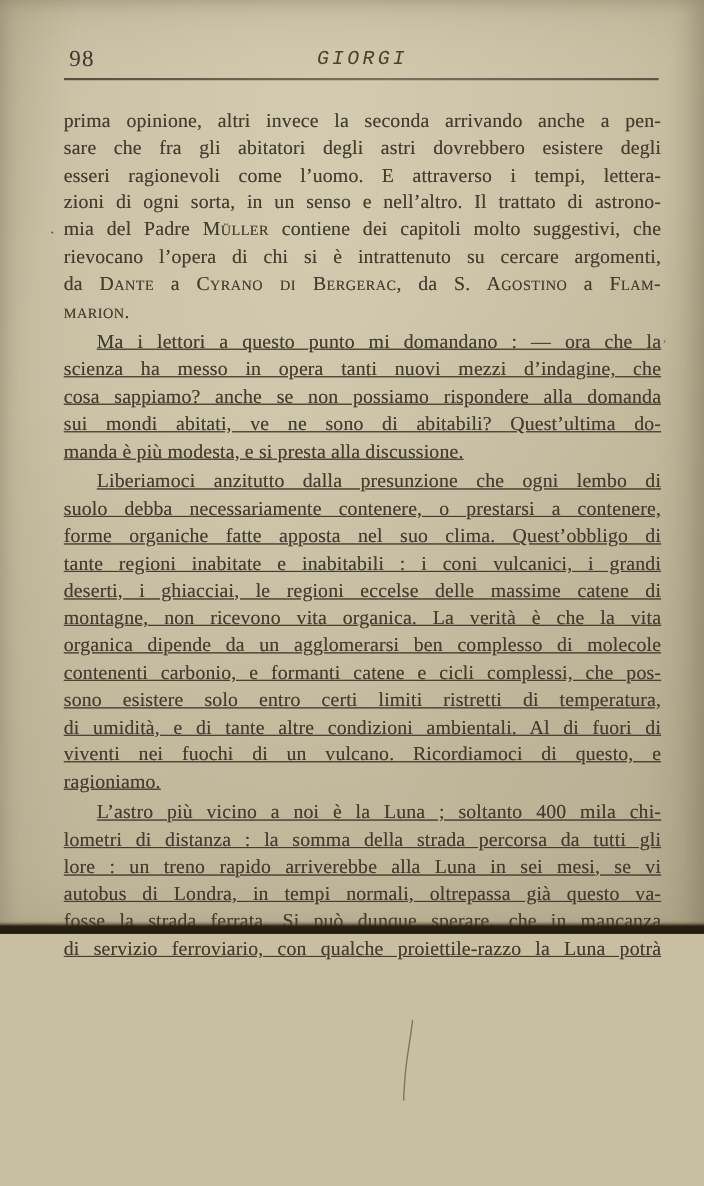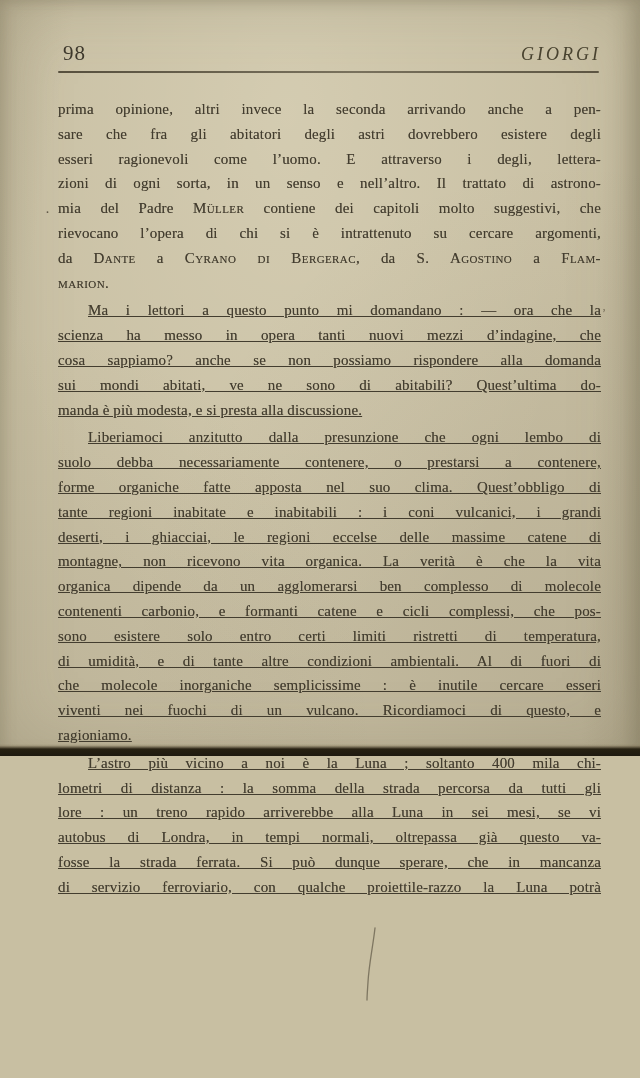--- a/index.html
+++ b/index.html
@@ -4,21 +4,21 @@
 <style>
   html, body { margin: 0; padding: 0; }
   body {
     width: 640px; height: 1078px;
     overflow: hidden;
     font-family: "Liberation Serif", "DejaVu Serif", serif;
     background: #c8bfa2;
   }
   .page {
     position: relative;
-    width: 640px; height: 756px;
+    width: 640px; height: 849px;
     background:
       radial-gradient(ellipse at 45% 15%, rgba(255,250,228,0.20), transparent 62%),
       radial-gradient(ellipse at 90% 95%, rgba(85,75,52,0.14), transparent 55%),
       radial-gradient(ellipse at 5% 100%, rgba(85,75,52,0.10), transparent 40%),
       linear-gradient(100deg, rgba(125,113,86,0.16), transparent 10%),
       linear-gradient(-88deg, rgba(125,113,86,0.20), transparent 9%),
       #c9c0a4;
     box-shadow:
       inset 0 0 70px rgba(120,110,84,0.28),
       inset -10px 0 16px rgba(104,95,70,0.25),
@@ -27,35 +27,36 @@
   }
   
   .pagenum {
     position: absolute; left: 63px; top: 41px;
     font-size: 21px; letter-spacing: 1px;
     font-feature-settings: "onum" 1;
     color: #3d382c;
   }
   .runtitle {
     position: absolute; left: 58px; top: 44px; width: 543px;
-    text-align: right;
+    text-align: center;
     font-style: italic;
     font-size: 18px;
     letter-spacing: 3px;
     color: #48422f;
+    font-family: Liberation Mono, monospace;
   }
   .rule {
     position: absolute; left: 58px; top: 71px; width: 541px; height: 2px;
     background: linear-gradient(to right, rgba(74,67,50,0.9), rgba(74,67,50,0.65) 55%, rgba(74,67,50,0.85));
     border-radius: 1px;
   }
   
   .textblock {
     position: absolute; left: 58px; top: 97px; width: 543px;
-    font-size: 15px;
+    font-size: 18px;
     line-height: 24.8px;
     letter-spacing: 0.15px;
     color: #433d2f;
     text-shadow: 0 0 0.5px rgba(62,55,42,0.55);
   }
   .para + .para { margin-top: 3px; text-decoration: underline; }
   .line { text-align: justify; text-align-last: justify; white-space: normal; }
   .line.indent { padding-left: 30px; }
   .line.endline { text-align-last: left; }
   .sc { font-variant: small-caps; letter-spacing: 0.4px; }
@@ -85,21 +86,21 @@
 <div class="page">
 
   <span class="pagenum">98</span>
   <span class="runtitle">GIORGI</span>
   <div class="rule"></div>
 
   <div class="textblock">
       <div class="para">
         <div class="line">prima opinione, altri invece la seconda arrivando anche a pen-</div>
         <div class="line">sare che fra gli abitatori degli astri dovrebbero esistere degli</div>
-        <div class="line">esseri ragionevoli come l’uomo. E attraverso i degli, lettera-</div>
+        <div class="line">esseri ragionevoli come l’uomo. E attraverso i tempi, lettera-</div>
         <div class="line">zioni di ogni sorta, in un senso e nell’altro. Il trattato di astrono-</div>
         <div class="line">mia del Padre <span class="sc">Müller</span> contiene dei capitoli molto suggestivi, che</div>
         <div class="line">rievocano l’opera di chi si è intrattenuto su cercare argomenti,</div>
         <div class="line">da <span class="sc">Dante</span> a <span class="sc">Cyrano di Bergerac</span>, da <span class="sc">S. Agostino</span> a <span class="sc">Flam-</span></div>
         <div class="line endline"><span class="sc">marion</span>.</div>
       </div>
       <div class="para">
         <div class="line indent">Ma i lettori a questo punto mi domandano : — ora che la</div>
         <div class="line">scienza ha messo in opera tanti nuovi mezzi d’indagine, che</div>
         <div class="line">cosa sappiamo? anche se non possiamo rispondere alla domanda</div>
@@ -110,21 +111,20 @@
         <div class="line indent">Liberiamoci anzitutto dalla presunzione che ogni lembo di</div>
         <div class="line">suolo debba necessariamente contenere, o prestarsi a contenere,</div>
         <div class="line">forme organiche fatte apposta nel suo clima. Quest’obbligo di</div>
         <div class="line">tante regioni inabitate e inabitabili : i coni vulcanici, i grandi</div>
         <div class="line">deserti, i ghiacciai, le regioni eccelse delle massime catene di</div>
         <div class="line">montagne, non ricevono vita organica. La verità è che la vita</div>
         <div class="line">organica dipende da un agglomerarsi ben complesso di molecole</div>
         <div class="line">contenenti carbonio, e formanti catene e cicli complessi, che pos-</div>
         <div class="line">sono esistere solo entro certi limiti ristretti di temperatura,</div>
         <div class="line">di umidità, e di tante altre condizioni ambientali. Al di fuori di</div>
-        <div class="line">che molecole inorganiche semplicissime : è inutile cercare esseri</div>
         <div class="line">viventi nei fuochi di un vulcano. Ricordiamoci di questo, e</div>
         <div class="line endline">ragioniamo.</div>
       </div>
       <div class="para">
         <div class="line indent">L’astro più vicino a noi è la Luna ; soltanto 400 mila chi-</div>
         <div class="line">lometri di distanza : la somma della strada percorsa da tutti gli</div>
         <div class="line">lore : un treno rapido arriverebbe alla Luna in sei mesi, se vi</div>
         <div class="line">autobus di Londra, in tempi normali, oltrepassa già questo va-</div>
         <div class="line">fosse la strada ferrata. Si può dunque sperare, che in mancanza</div>
         <div class="line">di servizio ferroviario, con qualche proiettile-razzo la Luna potrà</div>

